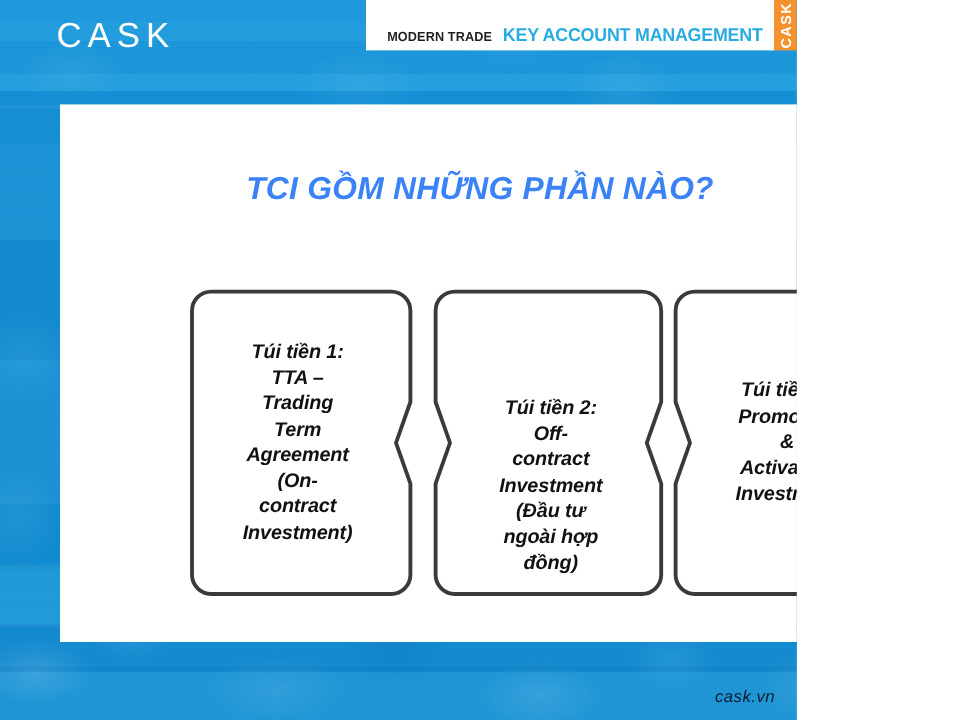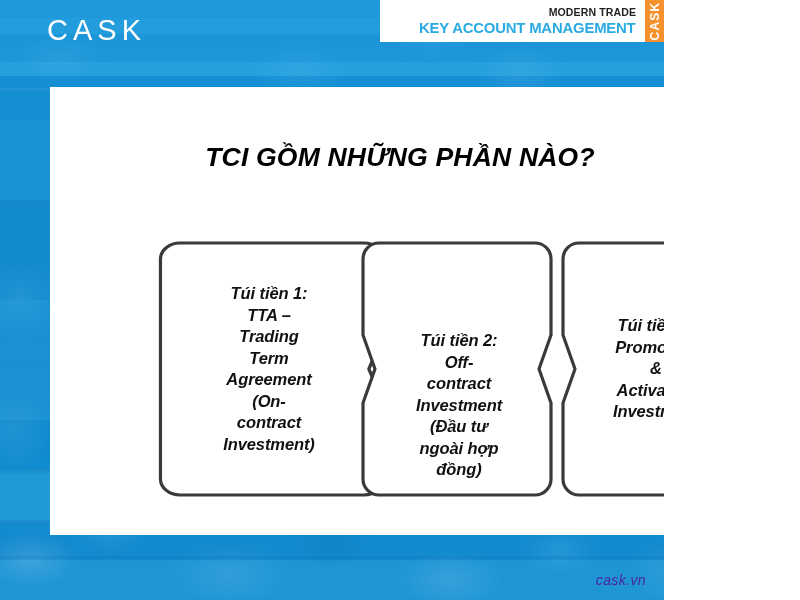--- a/index.html
+++ b/index.html
@@ -95,23 +95,23 @@
   .header-badge {
     position: absolute;
     right: 0;
     top: 0;
     height: 42px;
     display: flex;
     align-items: stretch;
   }
   .header-badge .labels {
     background: #ffffff;
-    padding: 4px 9px 4px 30px;
+    padding: 4px 9px 4px 14px;
     display: flex;
-    flex-direction: column;
+    flex-direction: row;
     justify-content: center;
     align-items: flex-end;
   }
   .header-badge .line1 {
     color: #231f20;
     font-size: 11px;
     font-weight: 700;
     letter-spacing: .1px;
     line-height: 13px;
     transform: scaleX(.96);
@@ -152,21 +152,21 @@
     height: 448px;
     background: #ffffff;
   }
 
   .title {
     position: absolute;
     left: 0;
     right: 0;
     top: 50px;
     text-align: center;
-    color: #000000;
+    color: #3b82f6;
     font-size: 26.5px;
     font-weight: 700;
     font-style: italic;
     line-height: 40px;
     letter-spacing: .2px;
   }
   .title .t-line { display: block; white-space: nowrap; }
 
   
   .flow {
@@ -196,33 +196,33 @@
     left: 10px;
     right: 10px;
     text-align: center;
     color: #111111;
     font-size: 16.5px;
     font-weight: 700;
     font-style: italic;
     line-height: 21.5px;
     letter-spacing: -.1px;
   }
-  #box1 { left: 108px; width: 186px; padding-left: 42px; }
+  #box1 { left: 108px; width: 186px; }
   #box2 { left: 311px; width: 192px; }
   #box3 { left: 511px; width: 182px; }
   #box1 .box-text { left: 14px; right: 20px; }
   #box2 .box-text { left: 26px; right: 22px; }
   #box3 .box-text { left: 30px; right: 22px; }
 
   
   .watermark {
     position: absolute;
     right: 18px;
     bottom: 12px;
-    color: #4c1d95;
+    color: #0f172a;
     font-size: 14px;
     font-style: italic;
     letter-spacing: .4px;
     opacity: .95;
   }
 </style>
 </head>
 <body>
 
 <div id="slide">

